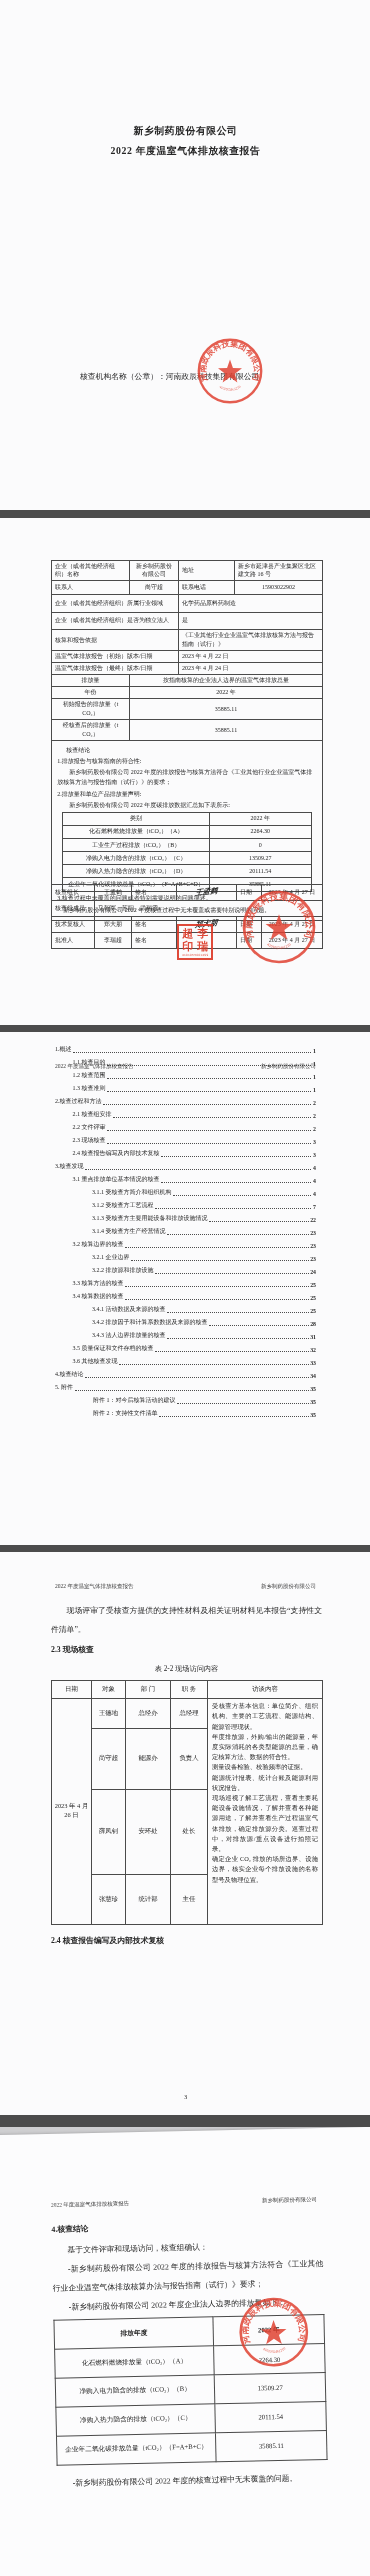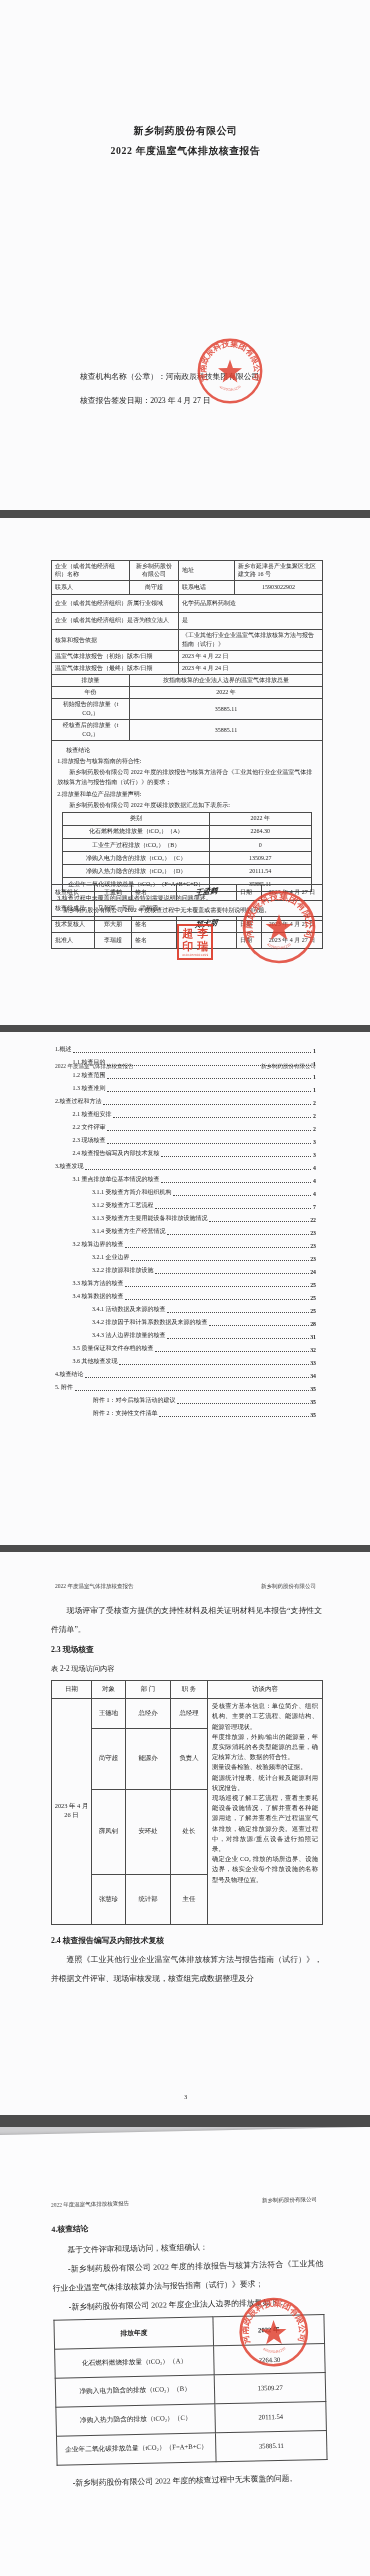--- a/index.html
+++ b/index.html
@@ -48,21 +48,21 @@
   .toc-row.l3{padding-left:38px;}
   .toc-label{white-space:nowrap;}
   .toc-dots{flex:1;margin:0 1.7px 1.7px;border-bottom:0.9px dotted #4e4e4e;min-width:7px;}
   .toc-page{font-weight:bold;font-size:5.8px;}
 
   
   .p4-body{position:absolute;left:51px;right:49px;top:49px;font-size:7.8px;}
   .p4-body p{margin:0;line-height:19px;text-align:justify;}
   .p4-body p.ind{text-indent:2em;}
   .p4-h{margin:2.3px 0 1.2px;font-size:7.8px;line-height:17.4px;}
-  .t4-cap{text-align:left;font-size:7.2px;margin:4.6px 0 3.5px;line-height:12.7px;}
+  .t4-cap{text-align:center;font-size:7.2px;margin:4.6px 0 3.5px;line-height:12.7px;}
   .t4{width:271px;table-layout:fixed;font-size:6.4px;}
   .t4 td,.t4 th{padding:1.2px 2.3px;text-align:center;vertical-align:middle;}
   .t4 th{height:15px;}
   .t4 .content{text-align:left;font-size:6.3px;line-height:10.2px;padding:2.3px 4px;white-space:pre-line;vertical-align:top;text-align:justify;}
   .t4 .r0{height:30px;}.t4 .r1{height:61px;}.t4 .r2{height:85px;}.t4 .r3{height:50px;}
   .p4-pageno{position:absolute;bottom:15px;left:0;right:0;text-align:center;font-size:6.4px;}
 
   
   .paper{position:absolute;left:-8px;top:4.6px;width:387px;height:517px;background:#fcfcfd;transform:rotate(-1.25deg);box-shadow:0 0 3.5px rgba(0,0,0,.25);}
   .p5-header{position:absolute;top:68px;left:63px;right:58px;display:flex;justify-content:space-between;font-size:5.5px;color:#3a3a3a;}
@@ -76,21 +76,20 @@
 </head>
 <body>
 
 <div class="page" id="page1">
   <h1 class="p1-title">
     <span>新乡制药股份有限公司</span><br>
     <span>2022 年度温室气体排放核查报告</span>
   </h1>
   <div class="p1-info">
     <div>核查机构名称（公章）：河南政辰科技集团有限公司</div>
-    <div>核查报告签发日期：2023 年 4 月 27 日</div>
   </div>
   <svg class="stamp-round" style="left:197px;top:338px;" width="66" height="66" viewBox="0 0 110 110">
     <circle cx="55" cy="55" r="52" fill="none" stroke="#e04030" stroke-width="4"></circle>
     <polygon points="55,36 59.9,50.2 75,50.5 63,59.6 67.3,74 55,65.4 42.7,74 47,59.6 35,50.5 50.1,50.2" fill="#e04030"></polygon>
     <path id="arc1" d="M 16.5,69 A 41,41 0 1 1 93.5,69" fill="none"></path>
     <text font-size="13.5" fill="#e04030" font-weight="bold"><textPath href="#arc1" startOffset="50%" text-anchor="middle">河南政辰科技集团有限公司</textPath></text>
     <path id="arc1b" d="M 29,73 A 30,30 0 0 0 81,73" fill="none"></path>
     <text font-size="6" fill="#e04030"><textPath href="#arc1b" startOffset="50%" text-anchor="middle">4101055461210</textPath></text>
   </svg>
 </div>
@@ -495,21 +494,20 @@
         <td>处长</td>
       </tr>
       <tr class="r3">
         <td>张慧珍</td>
         <td>统计部</td>
         <td>主任</td>
       </tr>
     </tbody>
       </table>
     <h3 class="p4-h" style="margin-top:7px;">2.4 核查报告编写及内部技术复核</h3>
-    <p class="ind">遵照《工业其他行业企业温室气体排放核算方法与报告指南（试行）》，并根据文件评审、现场审核发现，核查组完成数据整理及分</p>
   </div>
   <div class="p4-pageno">3</div>
 </div>
 
 <div class="page" id="page5">
   <div class="paper">
     <div class="p5-header">
       <span>2022 年度温室气体排放核查报告</span>
       <span>新乡制药股份有限公司</span>
     </div>

